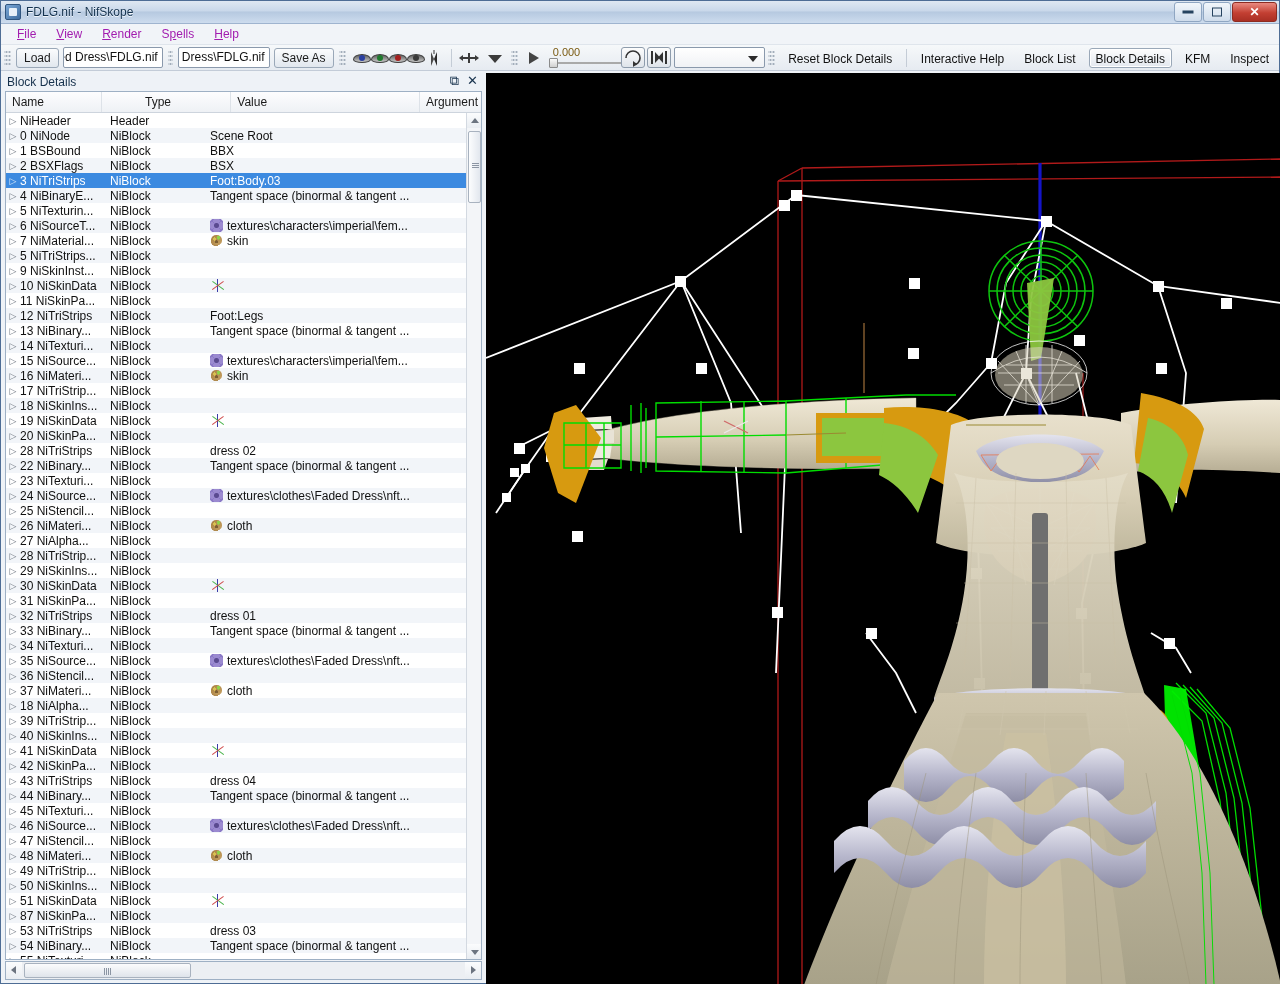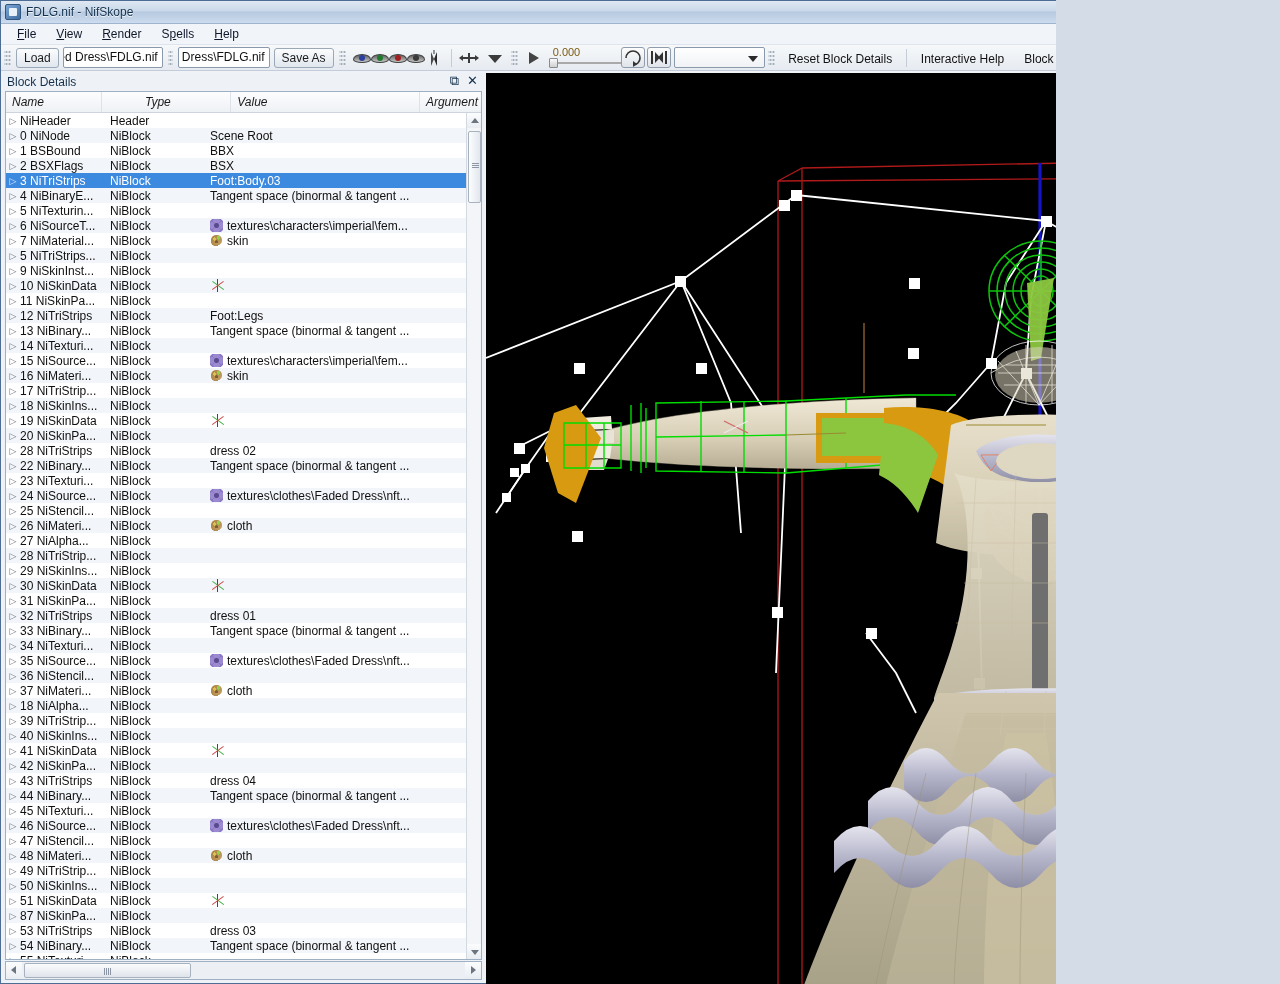--- a/index.html
+++ b/index.html
@@ -7,21 +7,21 @@
     margin: 0; padding: 0;
     width: 1280px; height: 984px;
     overflow: hidden;
     font-family: "Liberation Sans", sans-serif;
     font-size: 12px;
     background: #d4dce8;
   }
 
   #app {
     position: relative;
-    width: 1056px;
+    width: 1280px;
     height: 984px;
     overflow: hidden;
     padding-left: 31px;
   }
 
   
   .bg-tabstrip {
     position: absolute;
     left: 0; top: 0; width: 1280px; height: 22px;
     background: linear-gradient(to bottom, #c8d4e4 0%, #aebfd6 55%, #93a7c4 100%);
@@ -106,21 +106,21 @@
   .maxsq { display:block; width:10px; height:9px; border:1.5px solid #26435f; }
 
   
   .menubar {
     position: absolute; left: 0; top: 23px; width: 100%; height: 21px;
     background: #f1f4f8;
     border-bottom: 1px solid #dfe5ec;
     display: flex; align-items: center; padding-left: 6px;
   }
   .menu-item {
-    padding: 2px 10px; font-size: 12px; color: #0f172a; cursor: default;
+    padding: 2px 10px; font-size: 12px; color: #a21caf; cursor: default;
   }
   .menu-item u { text-decoration: underline; }
 
   
   .toolbar {
     position: absolute; left: 0; top: 44px; width: 100%; height: 26px;
     background: linear-gradient(to bottom,#f6f8fa,#e6ebf1);
     border-bottom: 1px solid #c3ccd8;
     display: flex; align-items: center;
   }
@@ -234,21 +234,21 @@
     overflow: hidden;
   }
   .tree-header {
     display: flex; height: 21px;
     background: linear-gradient(to bottom,#fdfdfe,#eef1f5);
     border-bottom: 1px solid #cdd4dd;
     font-size: 12px; color: #1a1a1a;
   }
   .th {
     position: relative; padding-left: 6px; line-height: 20px;
-    border-right: 1px solid #dde2e8; overflow: hidden; white-space: nowrap; font-style: italic;
+    border-right: 1px solid #dde2e8; overflow: hidden; white-space: nowrap;
   }
   .th.c0 { width: 104px; }
   .th.c1 { width: 100px; margin-left: 37px; }
   .th.c2 { width: 205px; }
   .th.c3 { width: 66px; border-right: none; }
 
   .rows {
     position: absolute; left: 0; top: 21px; width: 462px; bottom: 0;
     overflow: hidden;
   }

